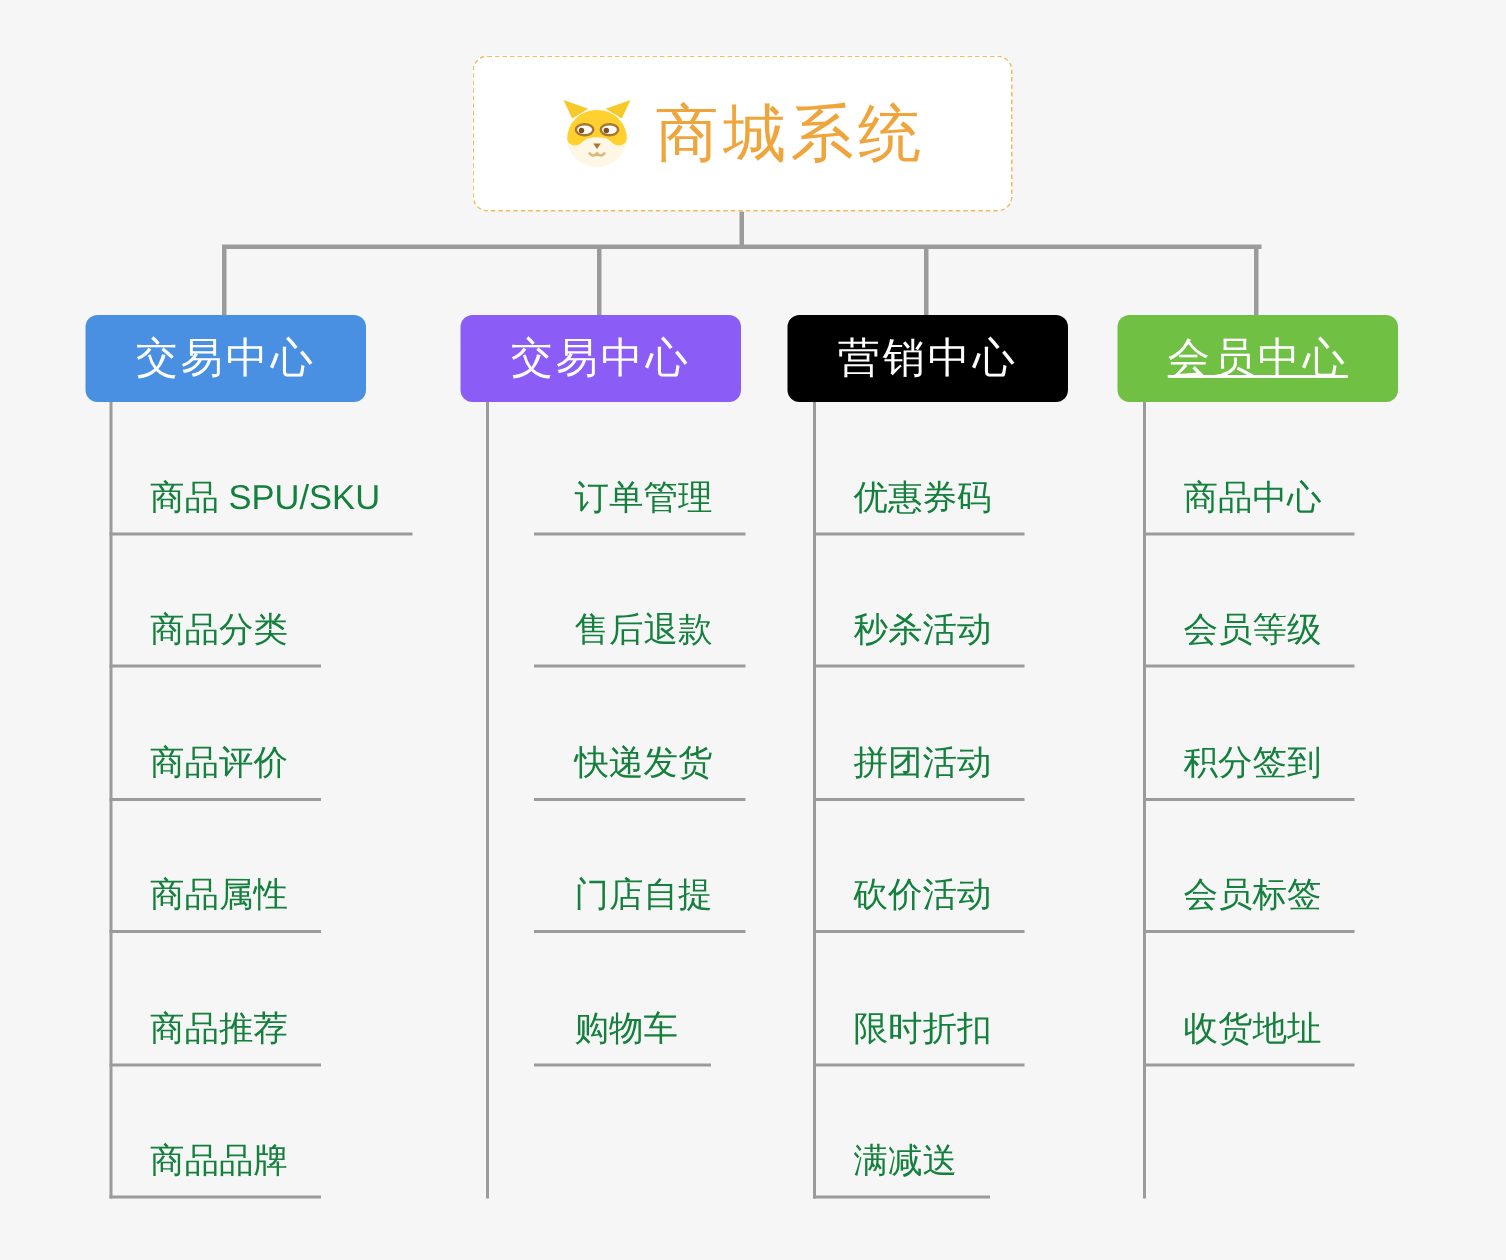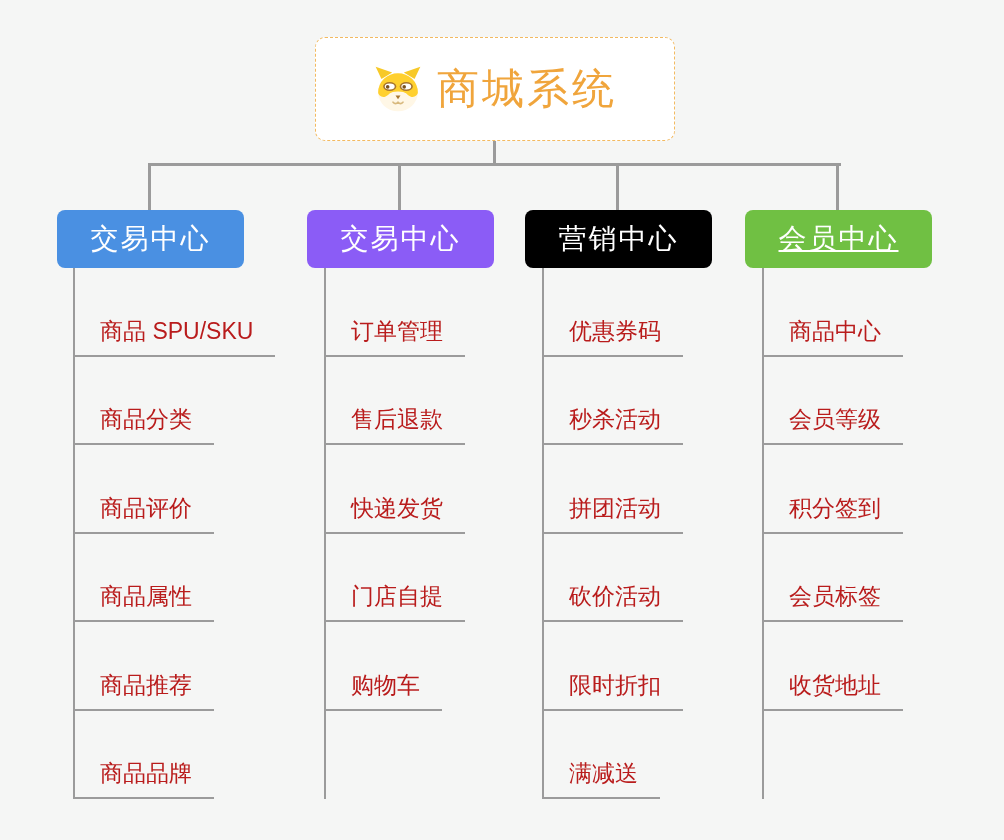--- a/index.html
+++ b/index.html
@@ -39,27 +39,27 @@
 
   
   .trunk { position: absolute; top: 268px; width: 2px; height: 531px; background: #9b9b9b; }
   .t0 { left: 73px; } .t1 { left: 324px; } .t2 { left: 542px; } .t3 { left: 762px; }
 
   
   .col {
     position: absolute; top: 268px;
     display: flex; flex-direction: column; align-items: flex-start;
   }
-  .c0 { left: 73px; } .c1 { left: 324px; } .c2 { left: 542px; } .c3 { left: 762px; }
+  .c0 { left: 73px; } .c1 { left: 324px; padding-left: 32px; } .c2 { left: 542px; } .c3 { left: 762px; }
   .leaf {
     height: 88.5px;
     display: flex; align-items: flex-end;
     padding: 0 22px 8px 27px;
     border-bottom: 2px solid #9b9b9b;
-    font-size: 23px; color: #b91c1c; white-space: nowrap;
+    font-size: 23px; color: #15803d; white-space: nowrap;
   }
 </style>
 </head>
 <body>
 
 <div class="canvas">
 
   <div class="line v-root"></div>
   <div class="line h-bar"></div>
   <div class="line drop d0"></div>

